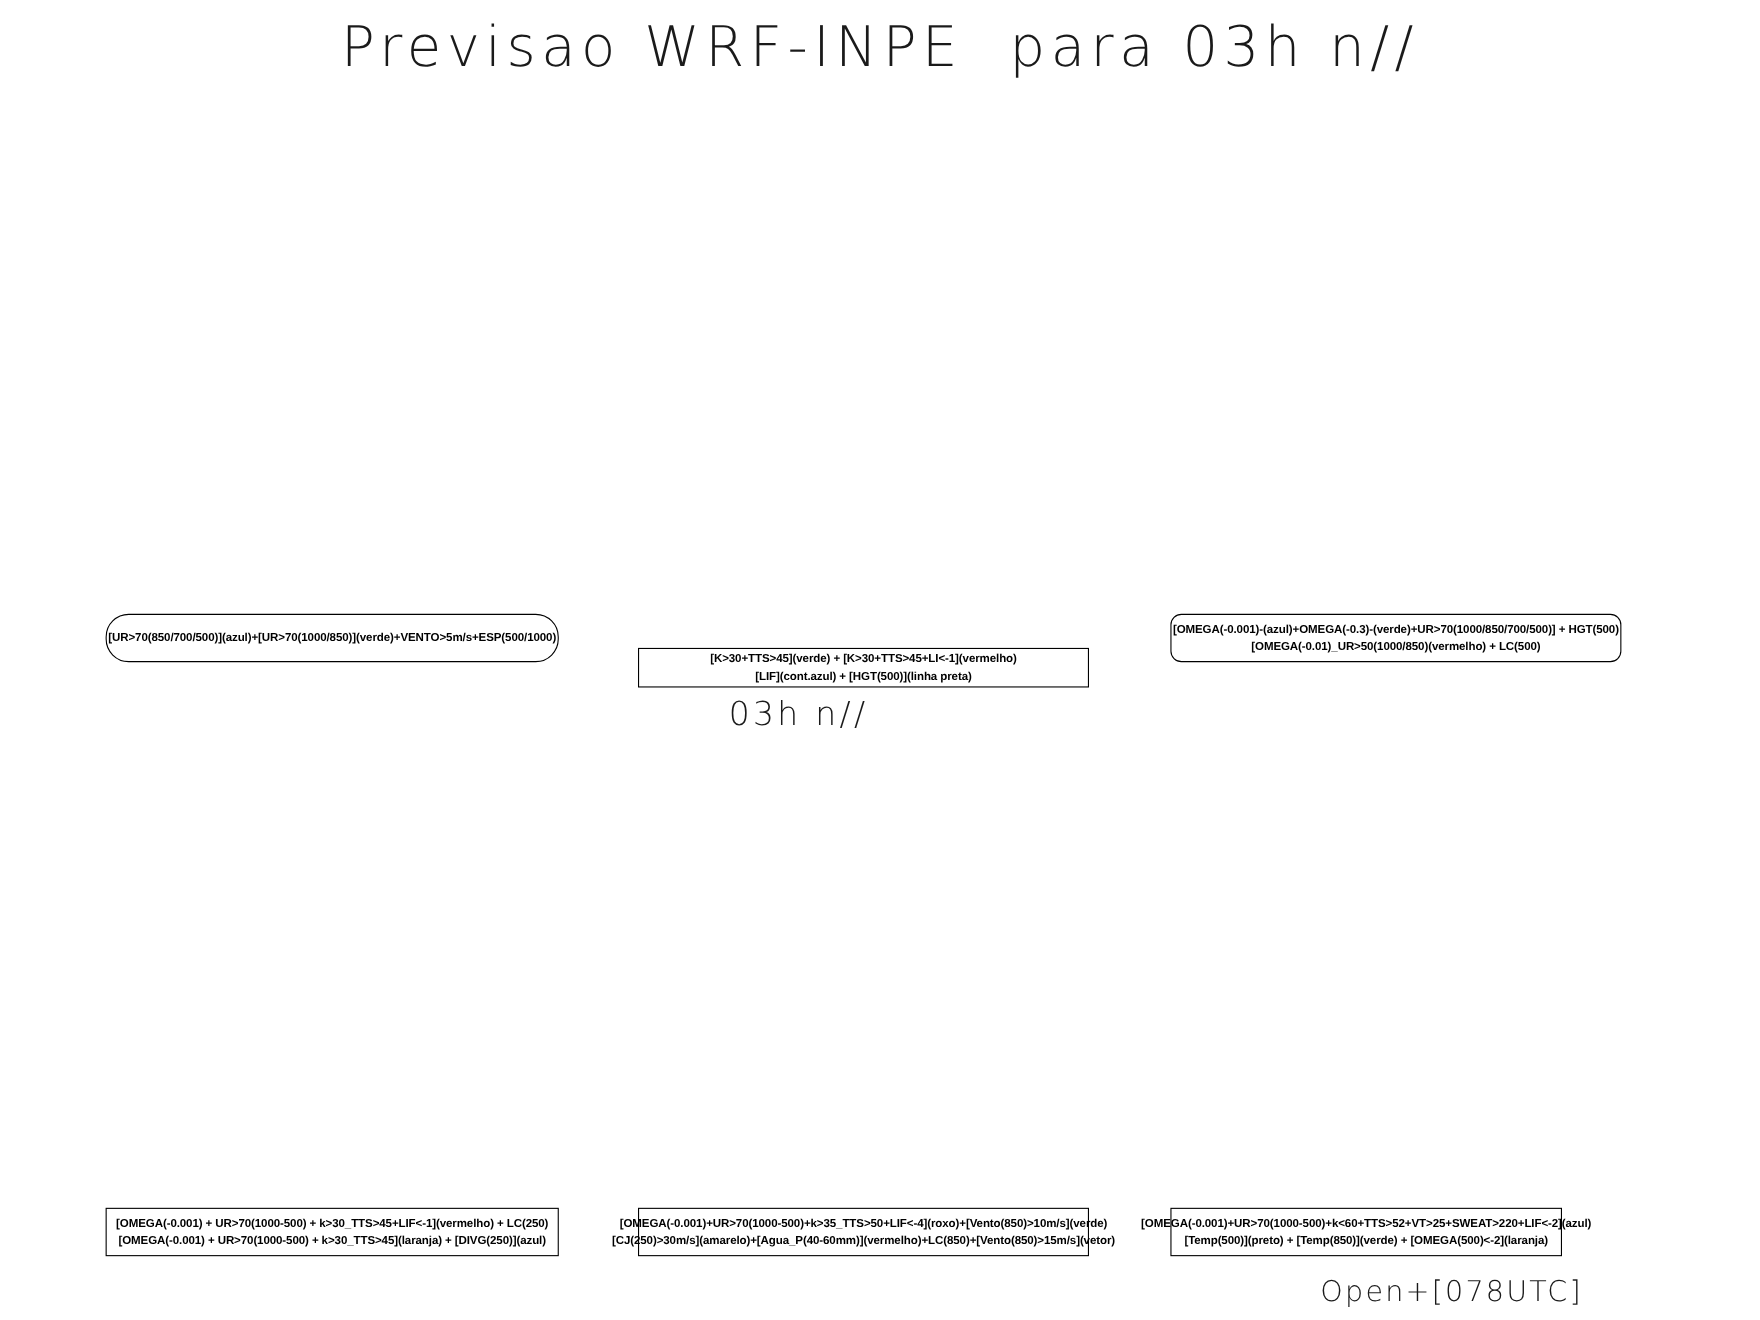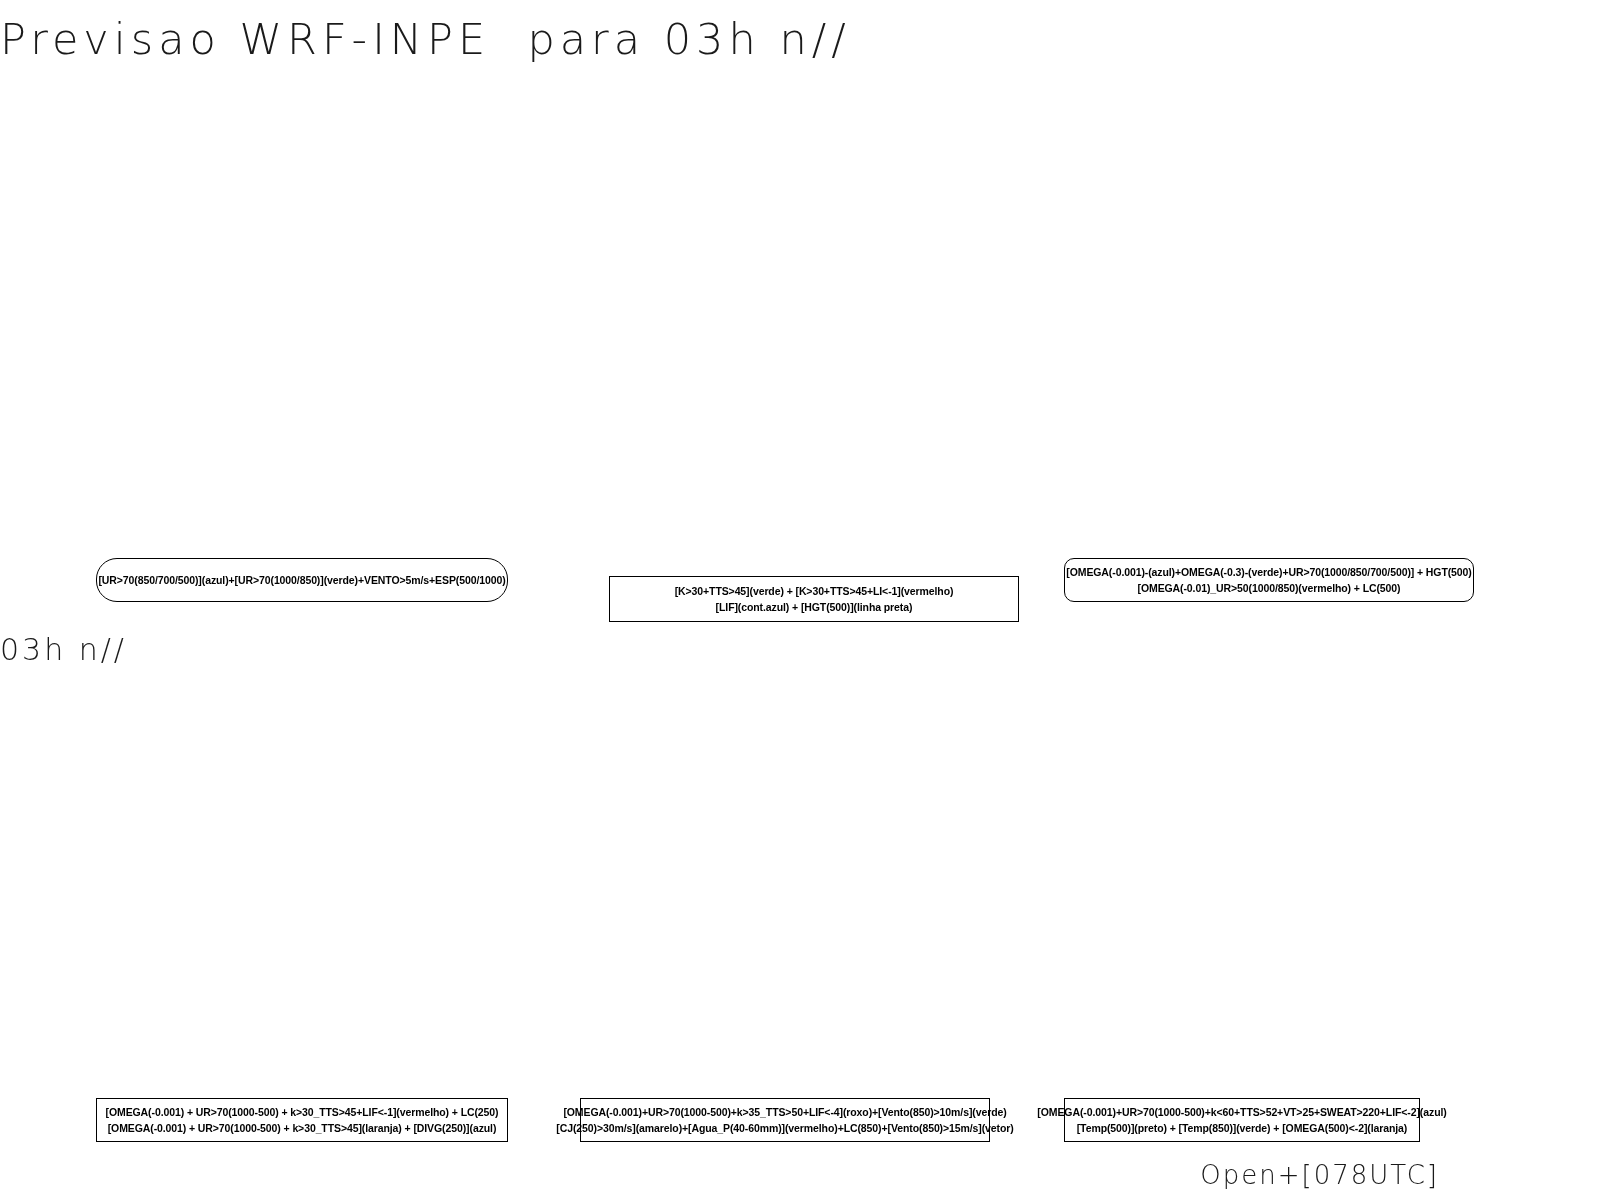--- a/index.html
+++ b/index.html
@@ -14,35 +14,35 @@
     font-family: "Liberation Sans", sans-serif;
     color: #000000;
     overflow: hidden;
   }
 
   .page-title {
     position: absolute;
     top: 14px;
     left: 0;
     width: 1600px;
-    text-align: left;
+    text-align: center;
     font-family: "DejaVu Sans", sans-serif;
     font-weight: 300;
-    font-size: 43px;
+    font-size: 51px;
     letter-spacing: 5px;
     color: #1a1a1a;
     white-space: pre;
   }
 
   .mid-label {
     position: absolute;
     top: 632px;
     left: 0;
     width: 1452px;
-    text-align: left;
+    text-align: center;
     font-family: "DejaVu Sans", sans-serif;
     font-weight: 300;
     font-size: 30px;
     letter-spacing: 3px;
     color: #1a1a1a;
     white-space: pre;
   }
 
   .footer-label {
     position: absolute;
@@ -74,21 +74,21 @@
     line-height: 1.55;
     letter-spacing: -0.1px;
     text-align: center;
     padding: 4px 6px;
     white-space: nowrap;
   }
   .legend-box .line { display: block; }
 
   
   #legend-top-left   { left: 96px;   top: 558px;  width: 412px; height: 44px; border-radius: 21px; }
-  #legend-top-mid    { left: 580px;  top: 576px;  width: 410px; height: 46px; margin-left: 29px; }
+  #legend-top-mid    { left: 580px;  top: 589px;  width: 410px; height: 36px; }
   #legend-top-right  { left: 1064px; top: 558px;  width: 410px; height: 44px; border-radius: 10px; }
 
   
   #legend-bot-left   { left: 96px;   top: 1098px; width: 412px; height: 44px; }
   #legend-bot-mid    { left: 580px;  top: 1098px; width: 410px; height: 44px; }
   #legend-bot-right  { left: 1064px; top: 1098px; width: 356px; height: 44px; }
 
   .panel-area {
     position: absolute;
     background: #ffffff;

